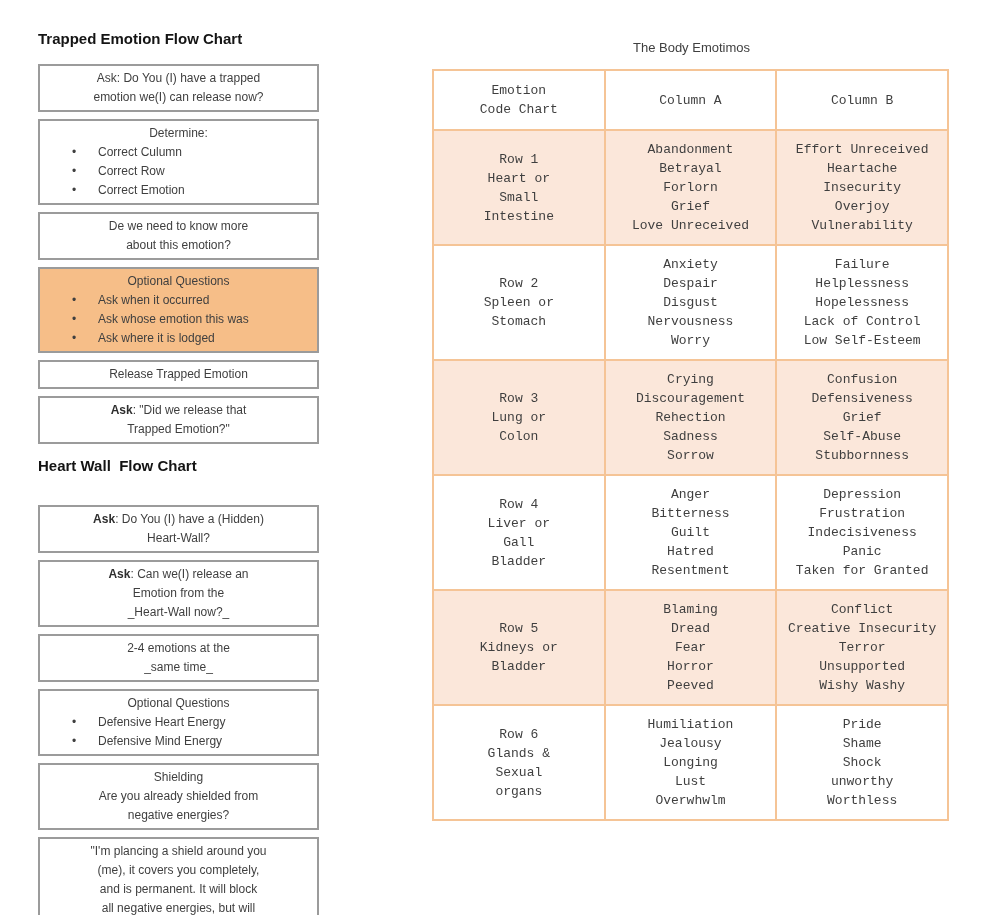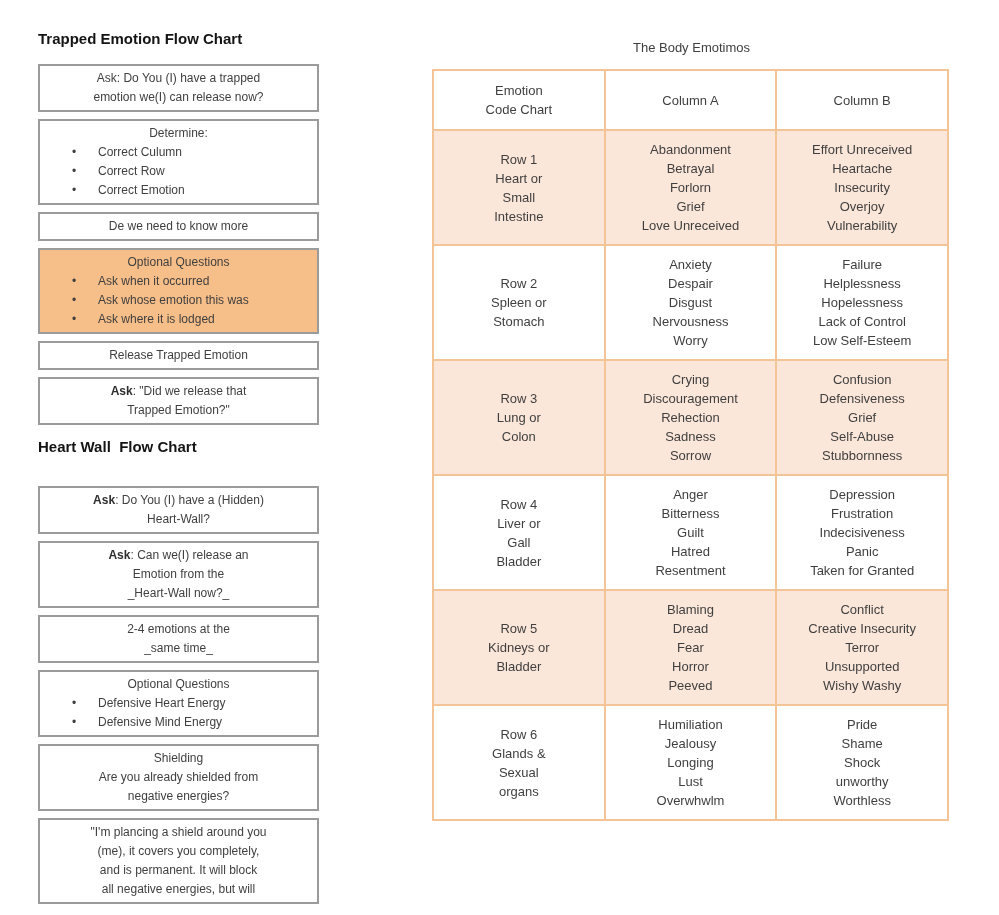--- a/index.html
+++ b/index.html
@@ -22,21 +22,21 @@
   .fc-box.highlight{background:#f6be88;}
   .center-row{}
   .bullet-row{display:flex;text-align:left;margin-left:20px;}
   .bullet-row .bullet{width:26px;flex:0 0 26px;text-align:left;padding-left:6px;}
   .fc-box b{color:#2e2e2e;margin-top:28px;}
   
   .table-area{position:absolute;left:432px;top:40px;width:519px;}
   .tbl-title{font-size:13px;text-align:center;margin:0 0 14px 0;color:#3f3f3f;}
   table.emotion-table{
     border-collapse:collapse;table-layout:fixed;width:517px;
-    font-size:13px;line-height:19px;color:#3f3f3f;
+    font-size:13px;line-height:19px;color:#3f3f3f;font-family:Liberation Mono, monospace;
   }
   table.emotion-table td, table.emotion-table th{
     border:2px solid #f5c496;text-align:center;vertical-align:middle;
     font-weight:normal;padding:4px 2px;
   }
   table.emotion-table th{height:50px;}
   table.emotion-table td{height:105px;}
   tr.shaded td{background:#fbe7da;}
 </style>
 </head>
@@ -61,20 +61,21 @@
             <span class="bullet">•</span>
             <span>Correct Row</span>
           </div>
           <div class="bullet-row">
             <span class="bullet">•</span>
             <span>Correct Emotion</span>
           </div>
         </div>
         <div class="fc-box">
           <div class="center-row">De we need to know more</div>
+          <div class="center-row">about this emotion?</div>
         </div>
         <div class="fc-box highlight">
           <div class="center-row">Optional Questions</div>
           <div class="bullet-row">
             <span class="bullet">•</span>
             <span>Ask when it occurred</span>
           </div>
           <div class="bullet-row">
             <span class="bullet">•</span>
             <span>Ask whose emotion this was</span>

